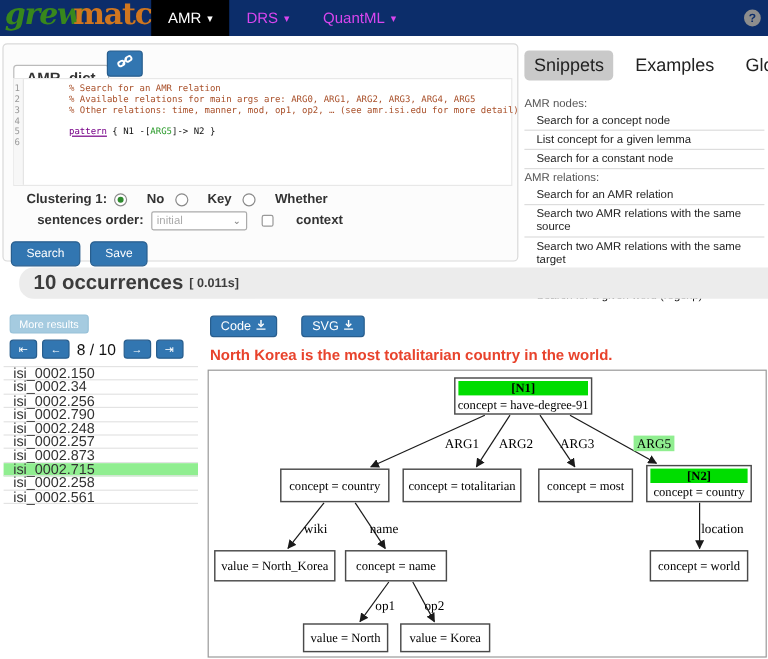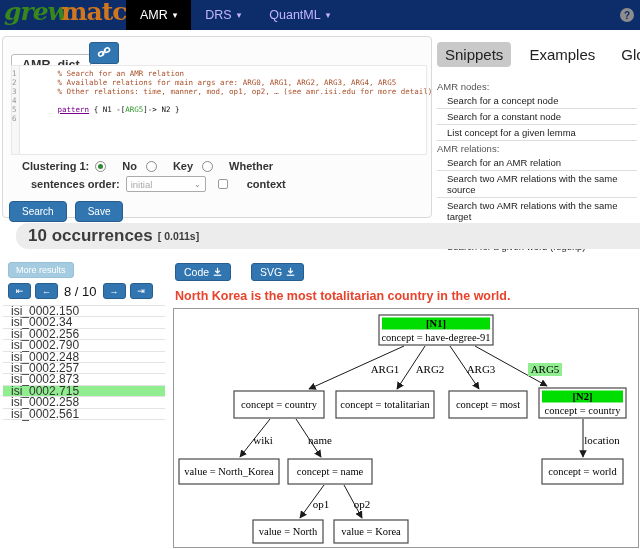--- a/index.html
+++ b/index.html
@@ -7,21 +7,21 @@
               font-family:"Liberation Sans", sans-serif; }
   body { position:relative; }
 
   
   .navbar { position:absolute; left:0; top:0; width:640px; height:30px; background:#0c2d6a; }
   .brand { position:absolute; left:4px; top:-3px; font-family:"DejaVu Serif", serif; font-weight:bold; font-size:25px; letter-spacing:-1px; }
   .brand .b1 { color:#38871c; font-style:italic; }
   .brand .b2 { color:#d0761f; margin-left:-7px; }
   .nav-items { position:absolute; left:126px; top:0; height:30px; display:flex; }
   .nav-item { height:30px; padding:0 14px; display:flex; align-items:center; gap:5px;
-              color:#c4b5fd; font-size:12.5px; cursor:pointer; }
+              color:#d946ef; font-size:12.5px; cursor:pointer; }
   .nav-item.active { background:#000; color:#fff; }
   .nav-item .caret { font-size:9px; }
   .help-circle { position:absolute; right:6px; top:8px; width:14px; height:14px; border-radius:50%;
                  background:#8d8d8d; color:#0c2d6a; font-size:10px; font-weight:bold;
                  display:flex; align-items:center; justify-content:center; }
 
   
   .query-panel { position:absolute; left:2px; top:36px; width:430px; height:182px;
                  background:#fcfcfc; border:1px solid #d9d9d9; border-radius:4px; }
   .dict-tab { position:absolute; left:8px; top:17px; background:#fff; border:1px solid #bbb; border-radius:3px;
@@ -178,22 +178,22 @@
 
 <div class="snippets">
   <div class="snip-tabs">
       <div class="snip-tab active">Snippets</div>
       <div class="snip-tab">Examples</div>
       <div class="snip-tab">Global</div>
     </div>
   <div class="snip-list">
       <div class="snip-header">AMR nodes:</div>
       <div class="snip-item">Search for a concept node</div>
+      <div class="snip-item">List concept for a given lemma</div>
       <div class="snip-item">Search for a constant node</div>
-      <div class="snip-item">List concept for a given lemma</div>
       <div class="snip-header">AMR relations:</div>
       <div class="snip-item">Search for an AMR relation</div>
       <div class="snip-item">Search two AMR relations with the same source</div>
       <div class="snip-item">Search two AMR relations with the same target</div>
       <div class="snip-header">Raw text:</div>
       <div class="snip-item last">Search for a given word (regexp)</div>
     </div>
 </div>
 
 <div class="occ-bar">

